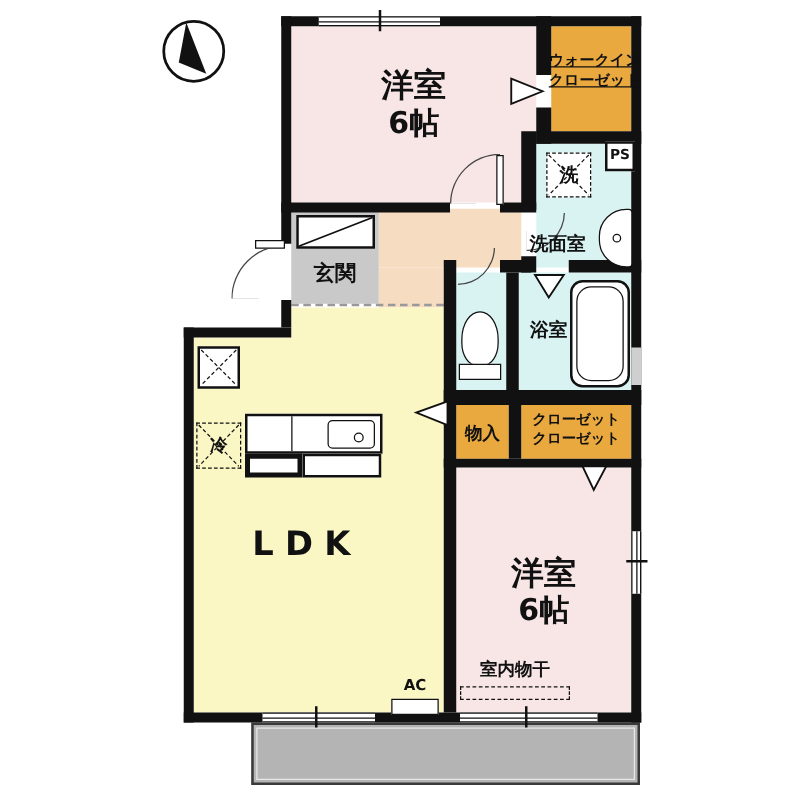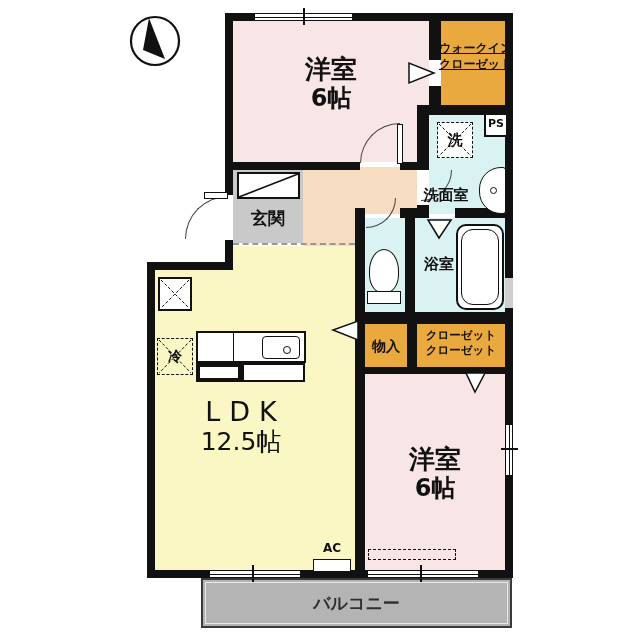--- a/index.html
+++ b/index.html
@@ -161,33 +161,32 @@
 
   <div class="lbl" style="left:439px;top:40px;width:68px;font-weight:600;text-decoration:underline;">
     <div style="font-size:12px;line-height:16px;">ウォークイン</div>
     <div style="font-size:12px;line-height:16px;">クローゼット</div>
   </div>
 
   <div class="lbl" style="left:410px;top:186px;width:72px;font-size:15px;font-weight:600;">洗面室</div>
   <div class="lbl" style="left:415px;top:255px;width:48px;font-size:15px;font-weight:600;">浴室</div>
   <div class="lbl" style="left:233px;top:207px;width:70px;font-size:17px;font-weight:600;">玄関</div>
 
-  <div class="lbl" style="left:155px;top:396px;width:172px;font-weight:400;">
+  <div class="lbl" style="left:155px;top:420px;width:172px;font-weight:700;">
     <div style="font-size:27px;line-height:31px;letter-spacing:9px;text-indent:9px;">LDK</div>
-    <div style="font-size:25px;line-height:29px;">12.5帖</div>
   </div>
 
   <div class="lbl" style="left:365px;top:338px;width:42px;font-size:14px;font-weight:600;">物入</div>
 
   <div class="lbl" style="left:417px;top:328px;width:88px;font-weight:600;">
     <div style="font-size:11.5px;line-height:15px;">クローゼット</div>
     <div style="font-size:11.5px;line-height:15px;">クローゼット</div>
   </div>
 
   <div class="lbl" style="left:365px;top:444px;width:140px;font-weight:600;">
     <div style="font-size:26px;line-height:30px;">洋室</div>
     <div style="font-size:24px;line-height:28px;">6帖</div>
   </div>
 
+  <div class="lbl" style="left:366px;top:527px;width:92px;font-size:14px;font-weight:600;">室内物干</div>
   <div class="lbl" style="left:313px;top:541px;width:38px;font-size:12px;font-weight:700;">AC</div>
-  <div class="lbl" style="left:201px;top:592px;width:311px;font-size:17px;font-weight:600;color:#2f2f2f;">バルコニー</div>
 
 </div>
 
 </body></html>

